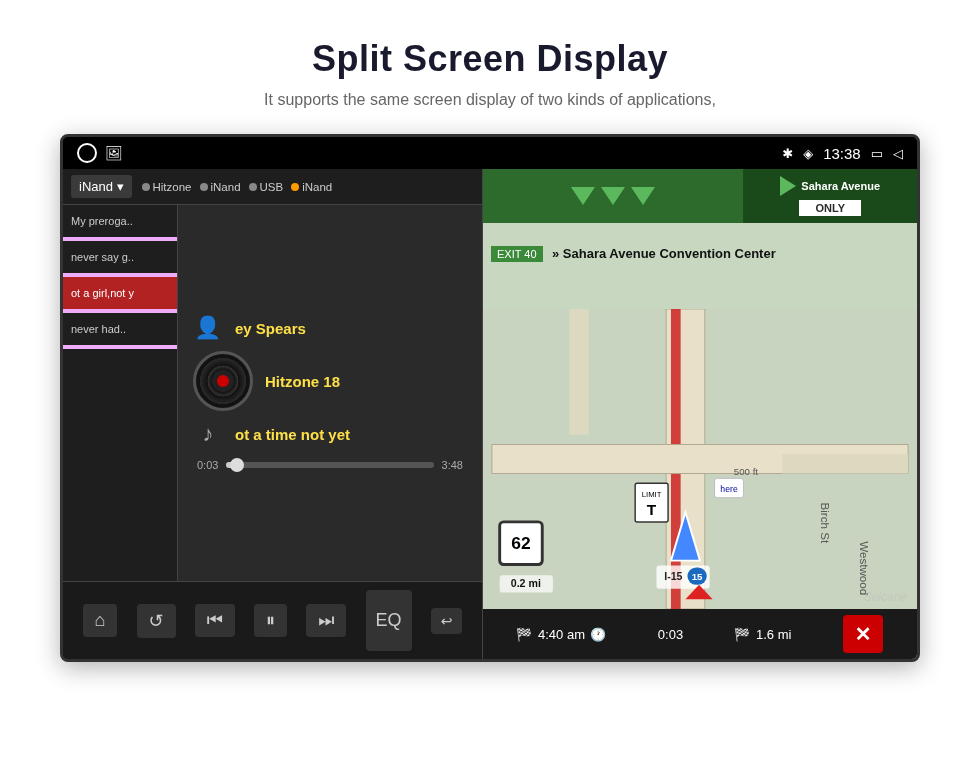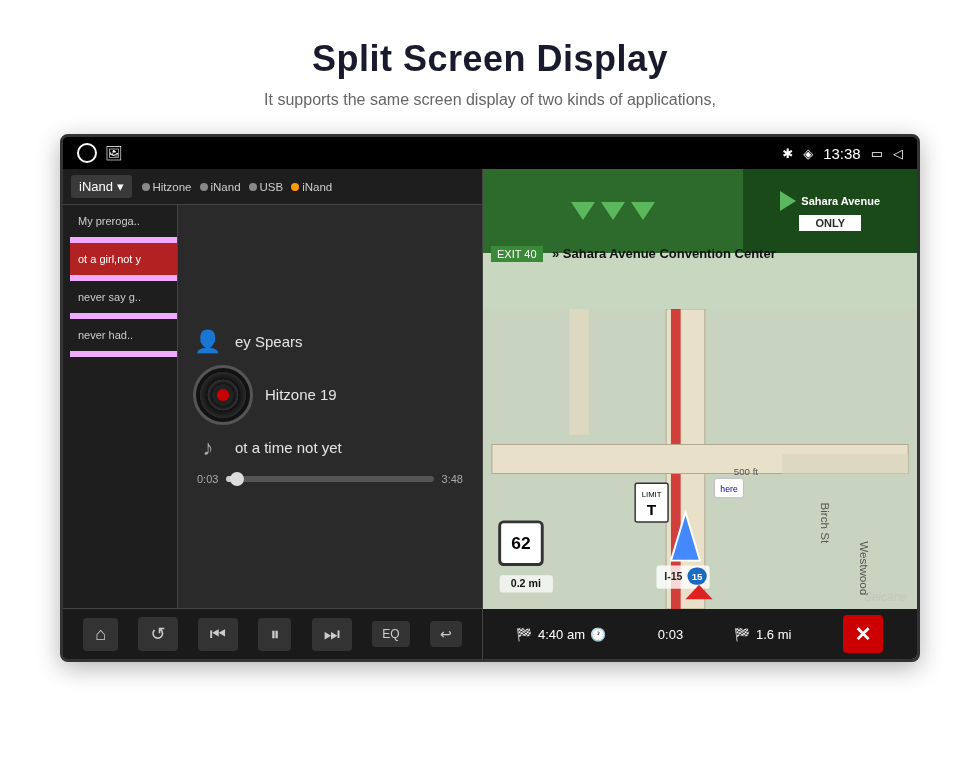--- a/index.html
+++ b/index.html
@@ -157,25 +157,24 @@
       width: 115px;
       background: #1e1e1e;
       border-right: 1px solid #444;
       overflow: hidden;
     }
 
     .playlist-item {
       padding: 10px 8px;
       color: #ccc;
       font-size: 11px;
-      border-bottom: 6px solid #f0abfc;
+      border-bottom: 4px solid #f0abfc;
       white-space: nowrap;
       overflow: hidden;
       text-overflow: ellipsis;
-      margin-left: 7px;
     }
 
     .playlist-item.active {
       background: #b22222;
       color: #fff;
     }
 
     .player-area {
       flex: 1;
       display: flex;
@@ -200,23 +199,23 @@
     }
 
     .info-icon {
       font-size: 22px;
       color: #aaa;
       width: 30px;
       text-align: center;
     }
 
     .info-text {
-      color: #e5e5e5;
+      color: #fde047;
       font-size: 15px;
-      font-weight: 400;
+      font-weight: 700;
     }
 
     .vinyl-disc {
       width: 60px;
       height: 60px;
       border-radius: 50%;
       background: radial-gradient(circle at center, #222 28%, #111 29%, #333 40%, #111 41%, #2a2a2a 60%, #111 61%, #1a1a1a 100%);
       border: 3px solid #555;
       display: flex;
       align-items: center;
@@ -294,25 +293,25 @@
       justify-content: center;
     }
 
     .ctrl-btn.small {
       font-size: 14px;
       padding: 5px 10px;
     }
 
     .eq-btn {
       color: #ccc;
-      font-size: 12px;
+      font-size: 18px;
       background: #333;
       border: none;
       border-radius: 4px;
-      padding: 6px 10px;
+      padding: 20px 10px;
       cursor: pointer;
     }
 
     
     .nav-panel {
       flex: 1;
       background: #3a4a3a;
       position: relative;
       overflow: hidden;
     }
@@ -324,21 +323,21 @@
       position: relative;
       background: #c8d8c0;
     }
 
     
     .nav-top-signs {
       position: absolute;
       top: 0;
       left: 0;
       right: 0;
-      height: 84px;
+      height: 54px;
       display: flex;
       background: #2a4a2a;
       overflow: hidden;
     }
 
     .sign-left {
       background: #2d6b2d;
       width: 60%;
       display: flex;
       align-items: center;
@@ -520,36 +519,36 @@
             <span class="dot"></span>
             <span>iNand</span>
           </span>
         </div>
       </div>
 
       <div class="music-content">
 
         <div class="playlist">
           <div class="playlist-item">My preroga..</div>
+          <div class="playlist-item">never say g..</div>
           <div class="playlist-item active">ot a girl,not y</div>
-          <div class="playlist-item">never say g..</div>
           <div class="playlist-item">never had..</div>
         </div>
 
         <div class="player-area">
           <div class="track-info">
             <div class="info-row">
               <span class="info-icon">👤</span>
               <span class="info-text">ey Spears</span>
             </div>
             <div class="info-row">
               <div class="vinyl-disc">
                 <div class="vinyl-center"></div>
               </div>
-              <span class="info-text">Hitzone 19</span>
+              <span class="info-text">Hitzone 18</span>
             </div>
             <div class="info-row">
               <span class="info-icon">♪</span>
               <span class="info-text">ot a time not yet</span>
             </div>
           </div>
 
           <div class="progress-section">
             <span class="time-label">0:03</span>
             <div class="progress-bar-bg">

